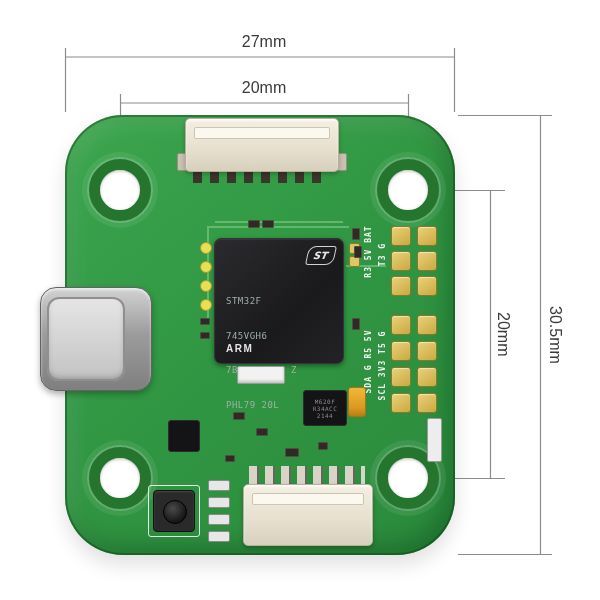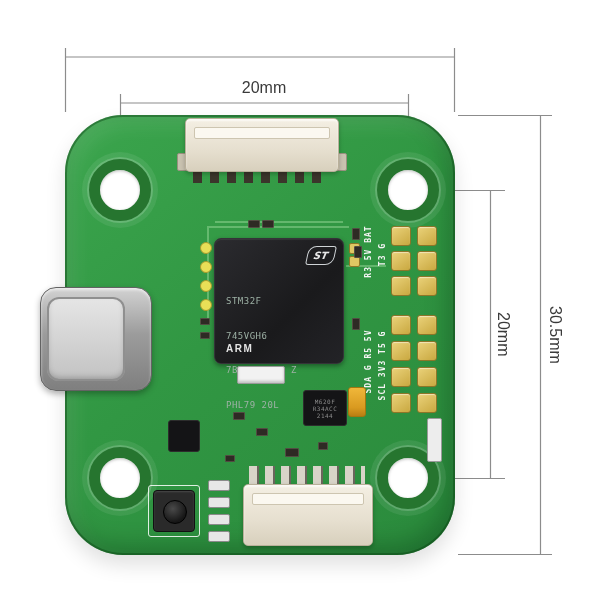--- a/index.html
+++ b/index.html
@@ -93,20 +93,21 @@
 
     <line x1="436" y1="190.5" x2="505" y2="190.5"></line>
     <line x1="436" y1="478.5" x2="505" y2="478.5"></line>
     <line x1="490.5" y1="190.5" x2="490.5" y2="478.5"></line>
 
     <line x1="458" y1="115.5" x2="552" y2="115.5"></line>
     <line x1="458" y1="554.5" x2="552" y2="554.5"></line>
     <line x1="540.5" y1="115.5" x2="540.5" y2="554.5"></line>
   </svg>
 
+  <div class="dim-label dim-h" style="left:214px;top:33px;">27mm</div>
   <div class="dim-label dim-h" style="left:214px;top:79px;">20mm</div>
   <div class="dim-label dim-v" style="left:494px;top:284px;height:100px;">20mm</div>
   <div class="dim-label dim-v" style="left:546px;top:272px;height:126px;">30.5mm</div>
 
   <div class="board">
 
     <div class="trace" style="left:150px;top:106px;width:128px;height:1.5px;"></div>
     <div class="trace" style="left:144px;top:111px;width:140px;height:1.5px;"></div>
     <div class="trace" style="left:142px;top:111px;width:1.5px;height:95px;"></div>
     <div class="trace" style="left:281px;top:150px;width:40px;height:1.5px;"></div>

